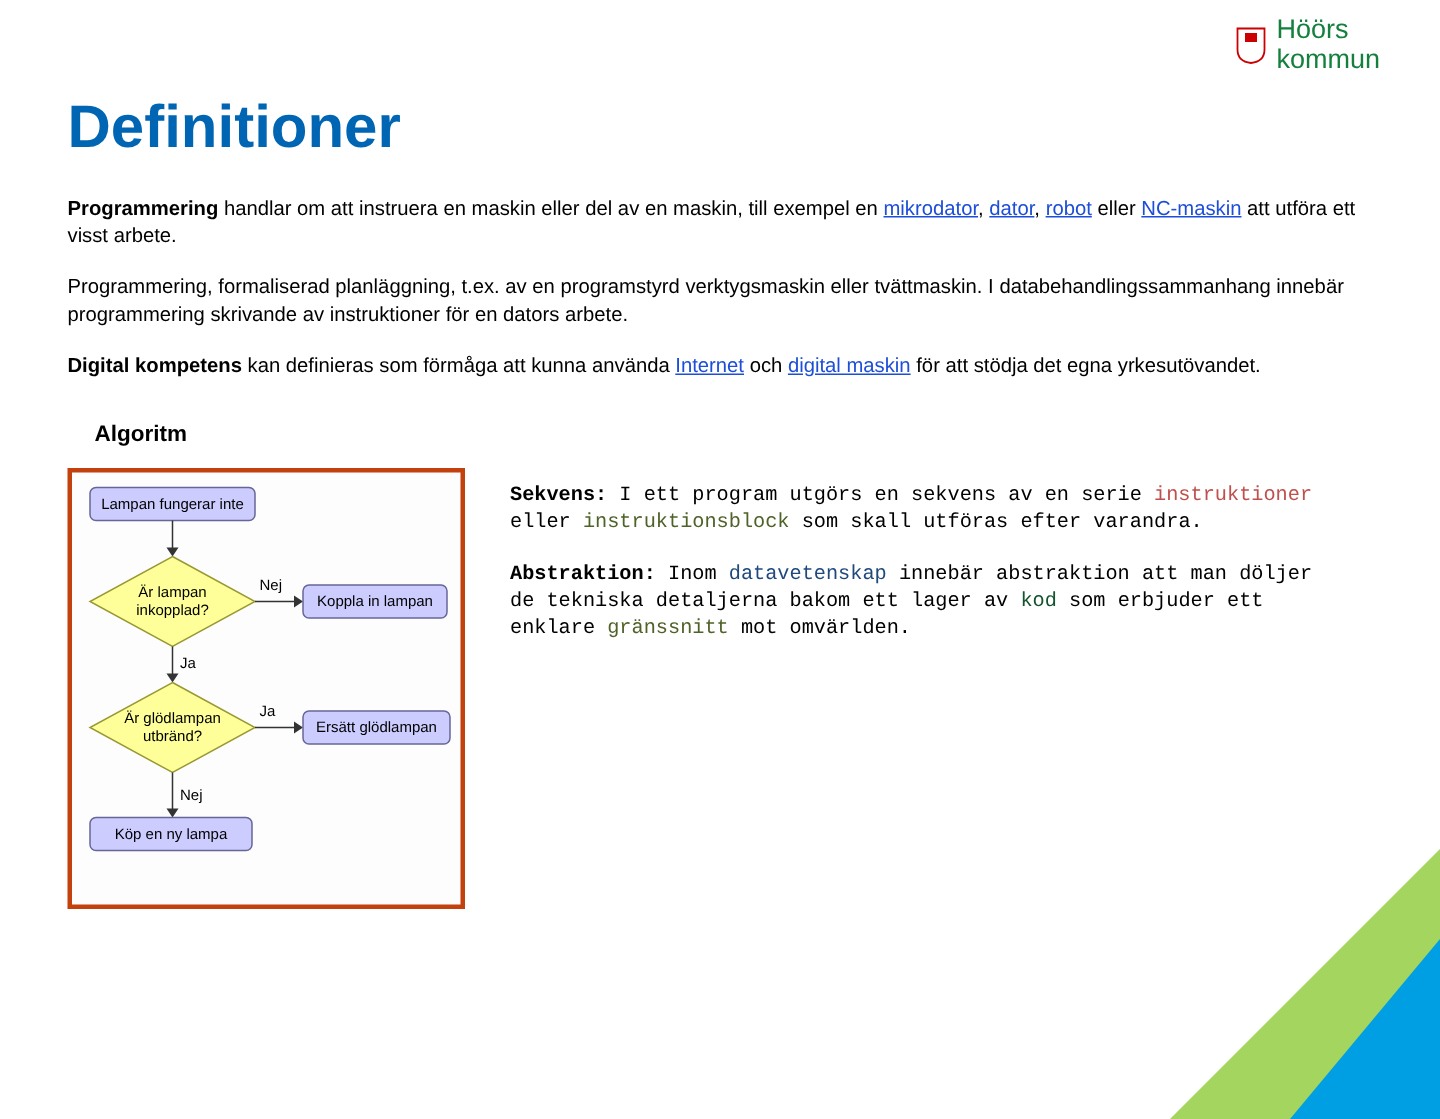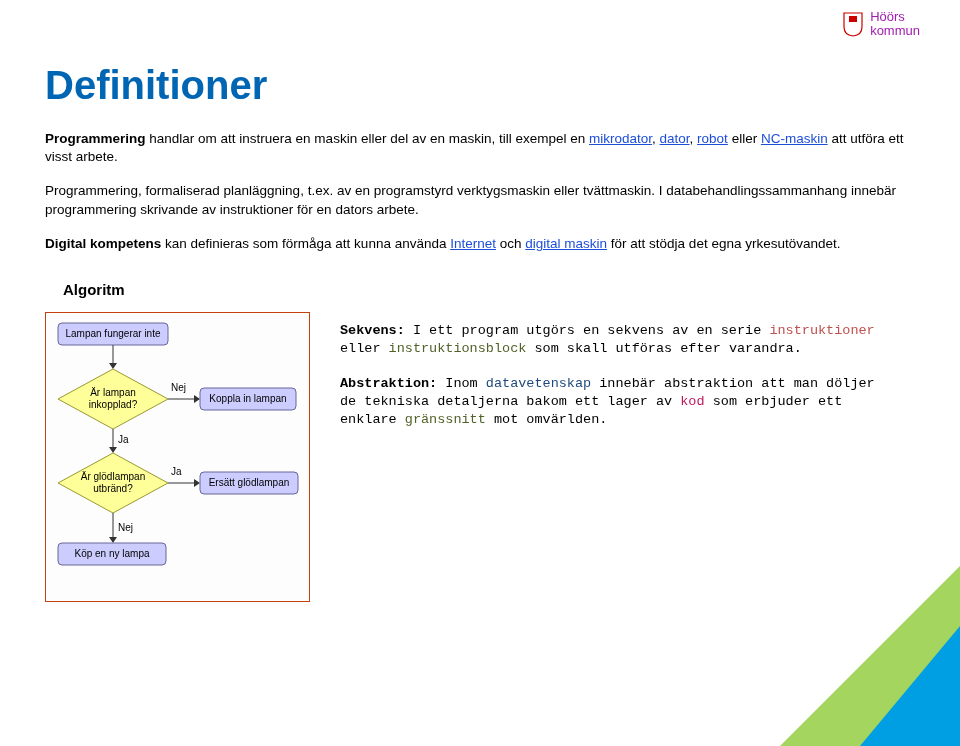--- a/index.html
+++ b/index.html
@@ -22,56 +22,56 @@
     right: 40px;
     display: flex;
     align-items: center;
     gap: 6px;
   }
   .logo-shield {
     width: 22px;
     height: 26px;
   }
   .logo-text {
-    color: #a21caf;
-    font-size: 13px;
+    color: #15803d;
+    font-size: 18px;
     line-height: 1.1;
   }
   h1 {
     color: #0066b3;
     font-size: 40px;
     font-weight: bold;
     margin-bottom: 22px;
     margin-top: 45px;
   }
   .para {
     font-size: 13.5px;
     line-height: 1.35;
     color: #000;
     margin-bottom: 16px;
   }
   .link { color: #1d4ed8; text-decoration: underline; }
   .bold { font-weight: bold; }
   .instr { color: #c0504d; }
   .instrblock { color: #4f6228; }
-  .kod { color: #be185d; }
+  .kod { color: #14532d; }
   .gr { color: #4f6228; }
   .ds { color: #1f497d; }
   .subhead {
     font-size: 15px;
     font-weight: bold;
     margin: 28px 0 14px 18px;
   }
   .lower {
     display: flex;
     gap: 30px;
     align-items: flex-start;
   }
   .flowchart {
-    border: 1px solid #c2410c;
+    border: 3px solid #c2410c;
     padding: 8px 10px 10px 10px;
     background: #fdfdfd;
     width: 265px;
     flex-shrink: 0;
   }
   .flowchart svg { display: block; }
   .rightcol {
     padding-top: 10px;
     padding-right: 20px;
     font-family: Liberation Mono, monospace;

